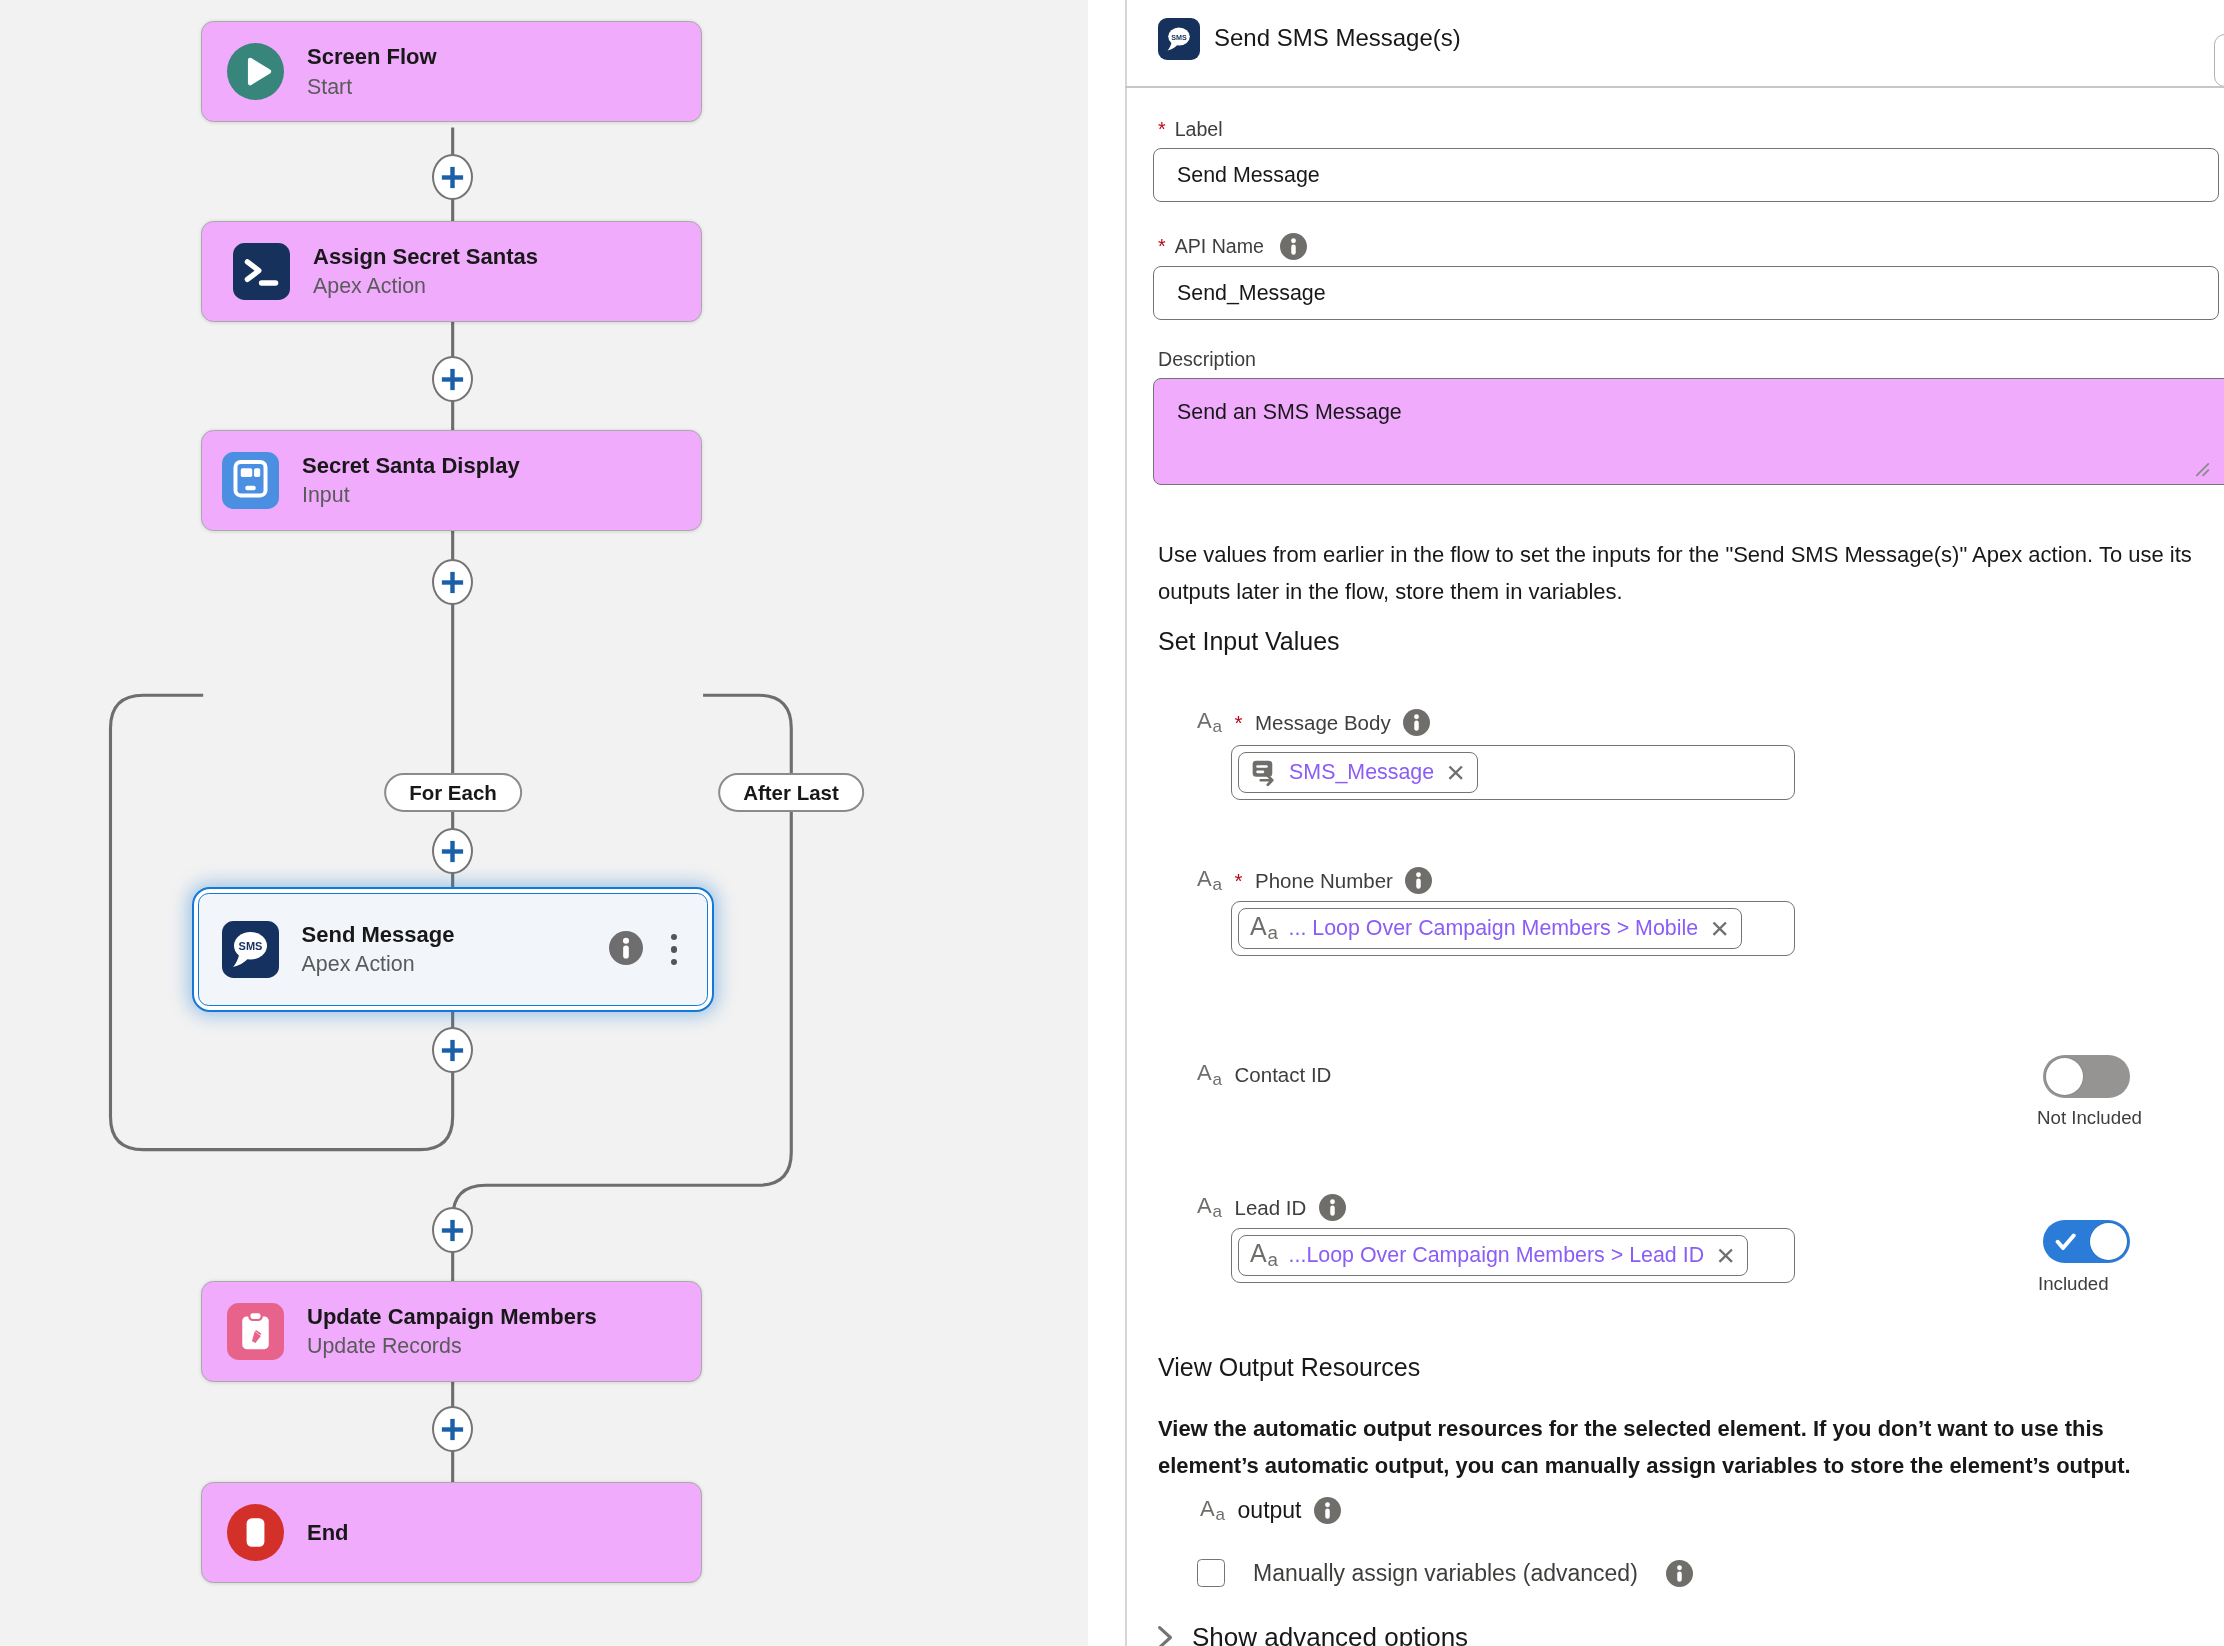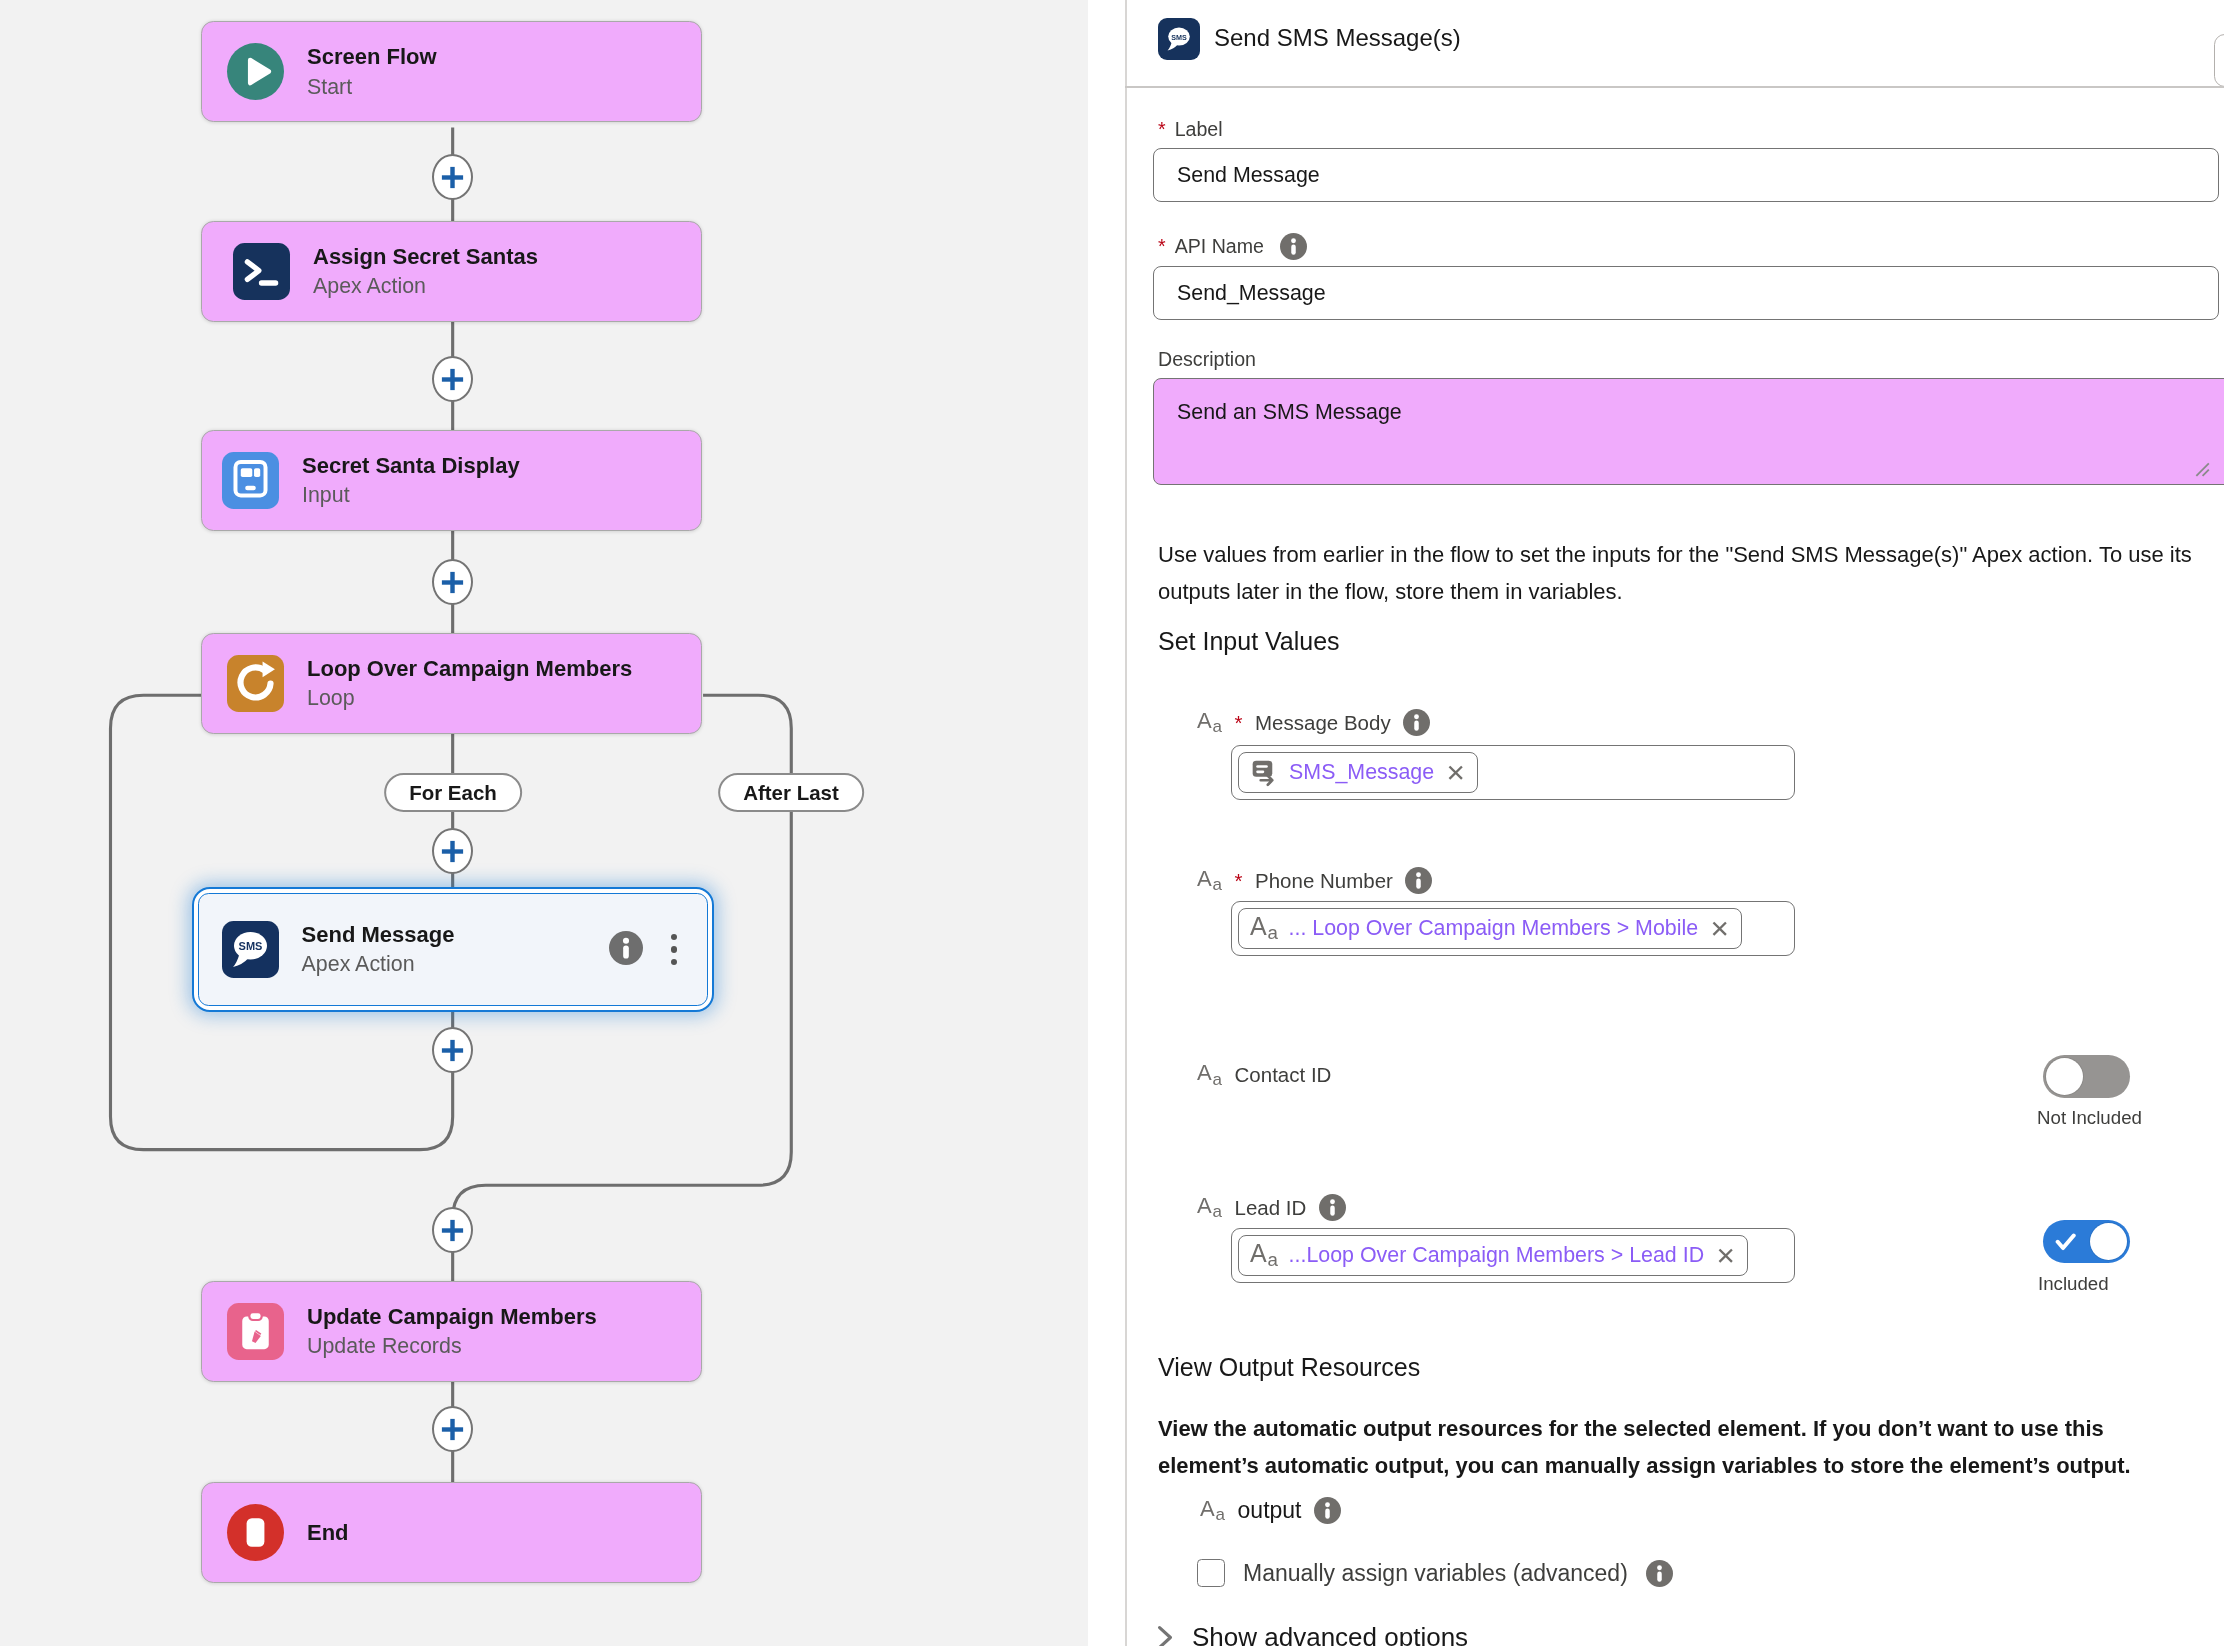--- a/index.html
+++ b/index.html
@@ -134,32 +134,20 @@
           <rect x="34" y="16" width="7" height="10" rx="2" fill="#fff"></rect>
           <rect x="24" y="36" width="12" height="5" rx="2.5" fill="#fff"></rect>
         </svg>
       </span>
       <div class="ntext">
         <div class="ntitle">Secret Santa Display</div>
         <div class="nsub">Input</div>
       </div>
     </div>
 
-    <div class="node" style="top:633px;">
-      <span class="nicon" style="background:#c8832c;">
-        <svg width="53" height="53" viewBox="0 0 60 60">
-          <path d="M40 15 A 17 17 0 1 0 47 30" fill="none" stroke="#fff" stroke-width="7" stroke-linecap="round"></path>
-          <path d="M38 5 L52 14 L38 23 Z" fill="#fff"></path>
-        </svg>
-      </span>
-      <div class="ntext">
-        <div class="ntitle">Loop Over Campaign Members</div>
-        <div class="nsub">Loop</div>
-      </div>
-    </div>
 
     <div class="branch-pill" style="left:453px;top:773px;">
       <span>For Each</span>
     </div>
     <div class="branch-pill" style="left:791px;top:773px;">
       <span>After Last</span>
     </div>
 
     <div class="sel-wrap">
       <div class="sel-card">
@@ -414,21 +402,21 @@
       <span class="outtext">output</span>
       <span style="display:flex;">
         <svg width="27" height="27" viewBox="0 0 30 30">
             <circle cx="15" cy="15" r="15" fill="#706e6b"></circle>
             <circle cx="15" cy="8.6" r="2.7" fill="#fff"></circle>
             <rect x="12.5" y="12.8" width="5" height="11.5" rx="2.5" fill="#fff"></rect>
           </svg>
       </span>
     </div>
 
-    <div class="rowlab" style="left:109px;top:1559px;gap:18px;">
+    <div class="rowlab" style="left:109px;top:1559px;gap:28px;">
       <span class="cbox"></span>
       <span class="cbtext">Manually assign variables (advanced)</span>
       <span style="display:flex;">
         <svg width="27" height="27" viewBox="0 0 30 30">
             <circle cx="15" cy="15" r="15" fill="#706e6b"></circle>
             <circle cx="15" cy="8.6" r="2.7" fill="#fff"></circle>
             <rect x="12.5" y="12.8" width="5" height="11.5" rx="2.5" fill="#fff"></rect>
           </svg>
       </span>
     </div>

